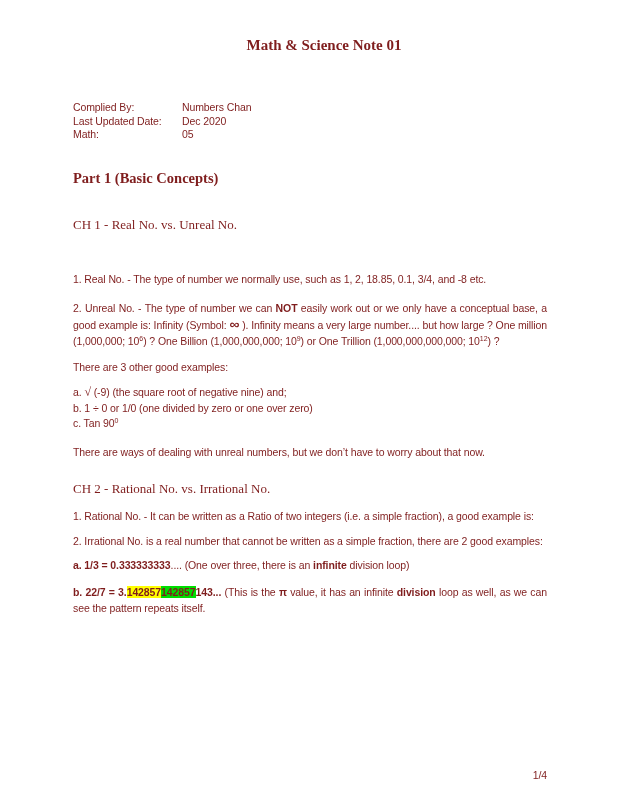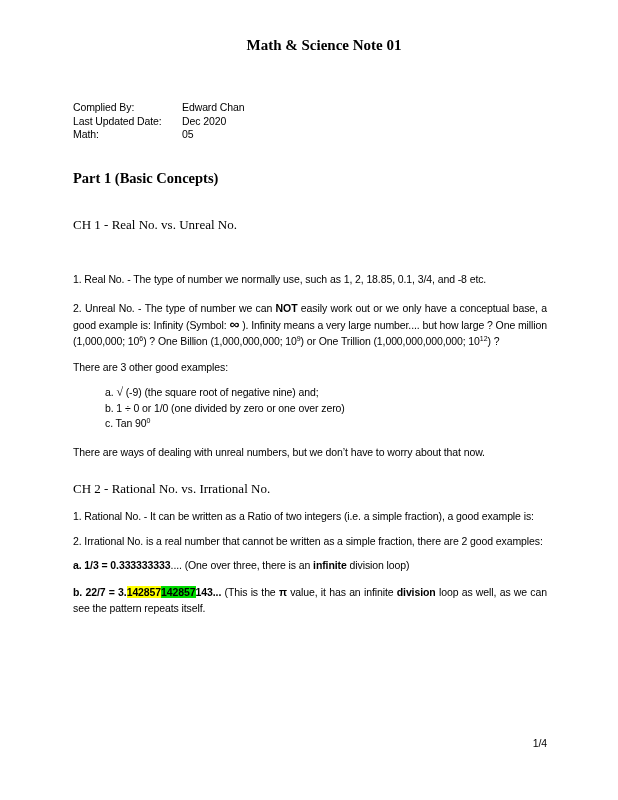--- a/index.html
+++ b/index.html
@@ -1,21 +1,21 @@
 <!DOCTYPE html>
 <html><head>
 <meta charset="utf-8">
 <style>
   html, body { margin: 0; padding: 0; background: #ffffff; }
   .page {
     position: relative;
     width: 618px;
     height: 800px;
     background: #ffffff;
-    color: #000000;
+    color: #7f1d1d;
     box-sizing: border-box;
     padding: 0 71px 0 73px;
     overflow: hidden;
     font-family: "Liberation Sans", sans-serif;
   }
   .doc-title {
     margin: 0;
     padding-top: 36px;
     font-family: "Liberation Serif", serif;
     font-weight: bold;
@@ -52,53 +52,53 @@
     margin: 0;
     font-size: 10.5px;
     line-height: 15.5px;
     letter-spacing: -0.1px;
   }
   .just { text-align: justify; }
   .nowrap { white-space: nowrap; }
   .p-real { margin-top: 39px; }
   .p-unreal { margin-top: 13px; line-height: 16.5px; }
   .p-intro3 { margin-top: 10px; }
-  .examples { margin-top: 10px; margin-left: 32px; }
+  .examples { margin-top: 10px; }
   .examples .ex-line { line-height: 15.5px; }
   .p-closing { margin-top: 13px; }
   .c2p1 { margin-top: 12px; }
   .c2p2 { margin-top: 10px; }
   .c2p3 { margin-top: 9px; }
   .c2p4 { margin-top: 9px; }
   .c2p5 { margin-top: 10px; line-height: 16px; }
   sup.sp { font-size: 7px; line-height: 0; vertical-align: super; }
   .infinity { font-weight: bold; font-size: 14px; line-height: 0; }
   .radical { font-family: "Liberation Serif", serif; font-size: 12px; }
   .hl-yellow { background: #ffff00; font-weight: bold; }
   .hl-green { background: #00dd00; font-weight: bold; }
   .page-number {
     position: absolute;
-    top: 736px;
+    top: 768px;
     right: 71px;
     font-size: 10.5px;
     line-height: 14px;
     letter-spacing: -0.1px;
   }
 </style>
 </head>
 <body>
 
 <div class="page">
 
   <h1 class="doc-title">Math &amp; Science Note 01</h1>
 
   <div class="meta-block">
     <div class="meta-row">
       <span class="meta-label">Complied By:</span>
-      <span class="meta-value">Edward Chan</span>
+      <span class="meta-value">Numbers Chan</span>
     </div>
     <div class="meta-row">
       <span class="meta-label">Last Updated Date:</span>
       <span class="meta-value">Dec 2020</span>
     </div>
     <div class="meta-row">
       <span class="meta-label">Math:</span>
       <span class="meta-value">05</span>
     </div>
   </div>

